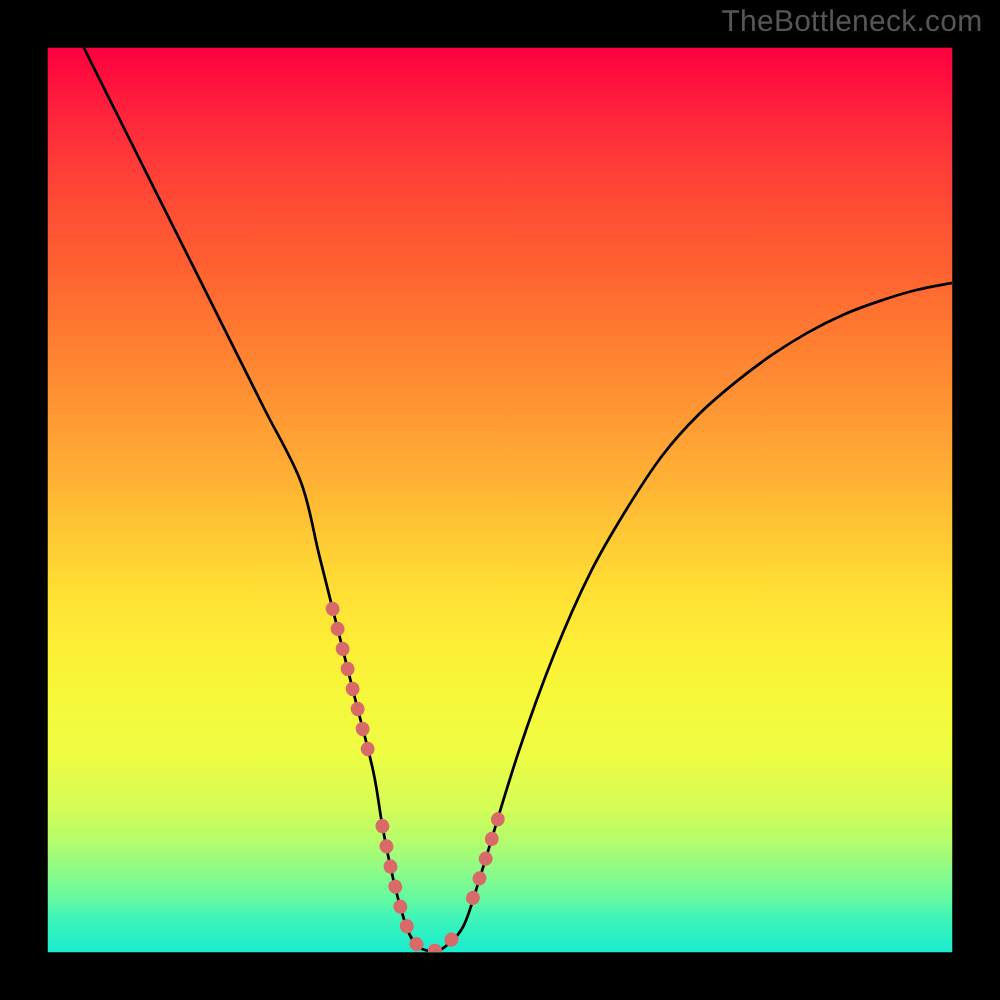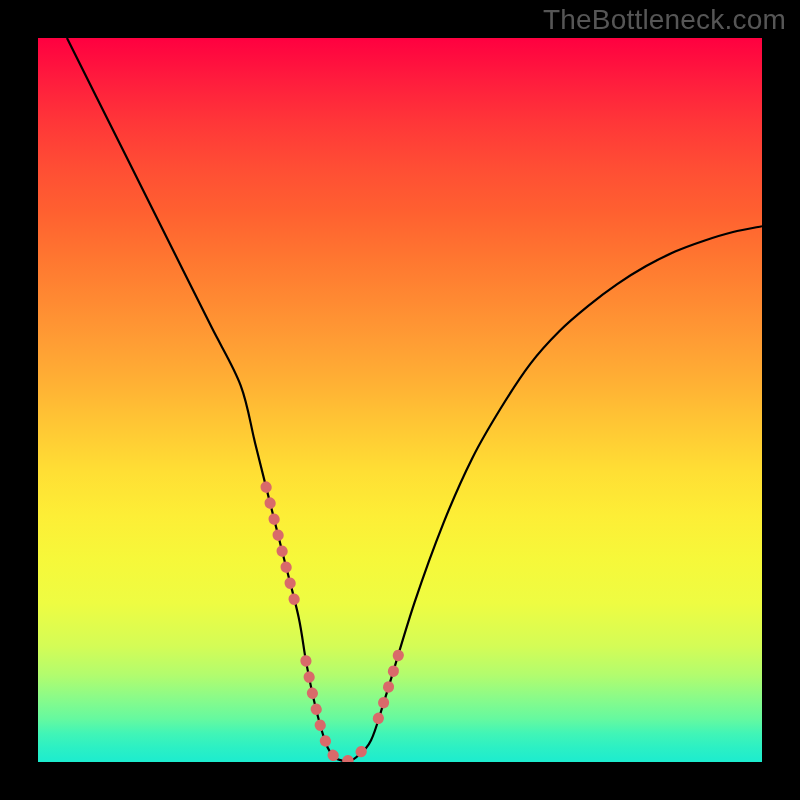--- a/index.html
+++ b/index.html
@@ -8,21 +8,21 @@
     position: relative;
     width: 800px;
     height: 800px;
     background: #000;
   }
   .watermark {
     position: absolute;
     top: 4px;
     right: 14px;
     font-family: Arial, Helvetica, sans-serif;
-    font-size: 28px;
+    font-size: 24px;
     font-weight: 500;
     color: #565656;
     letter-spacing: 0.2px;
   }
   .plot-area {
     position: absolute;
     left: 38px;
     top: 38px;
     width: 724px;
     height: 724px;

